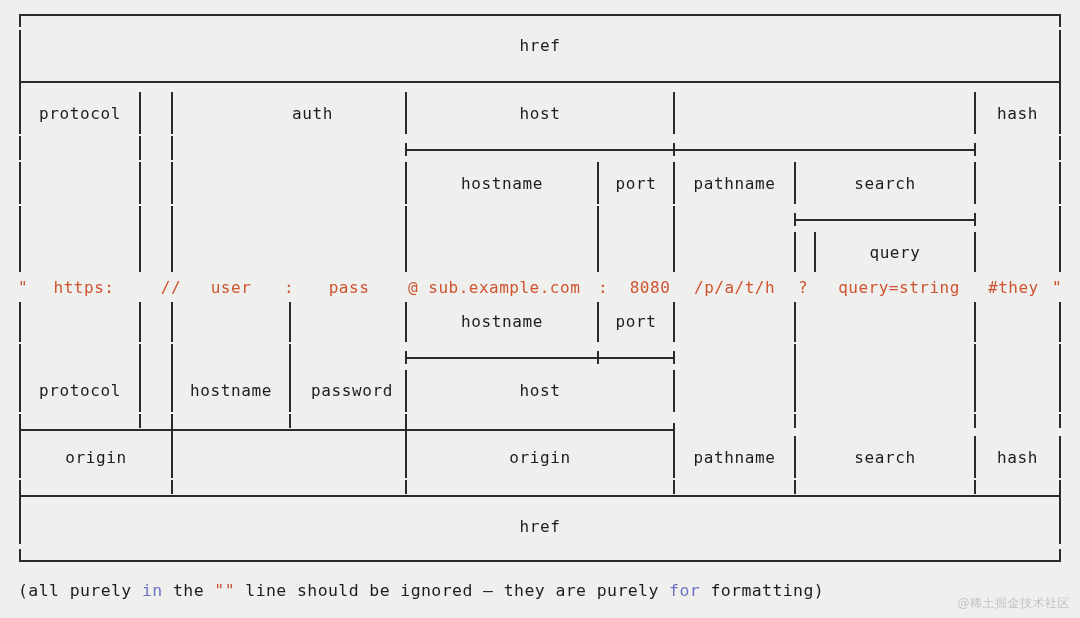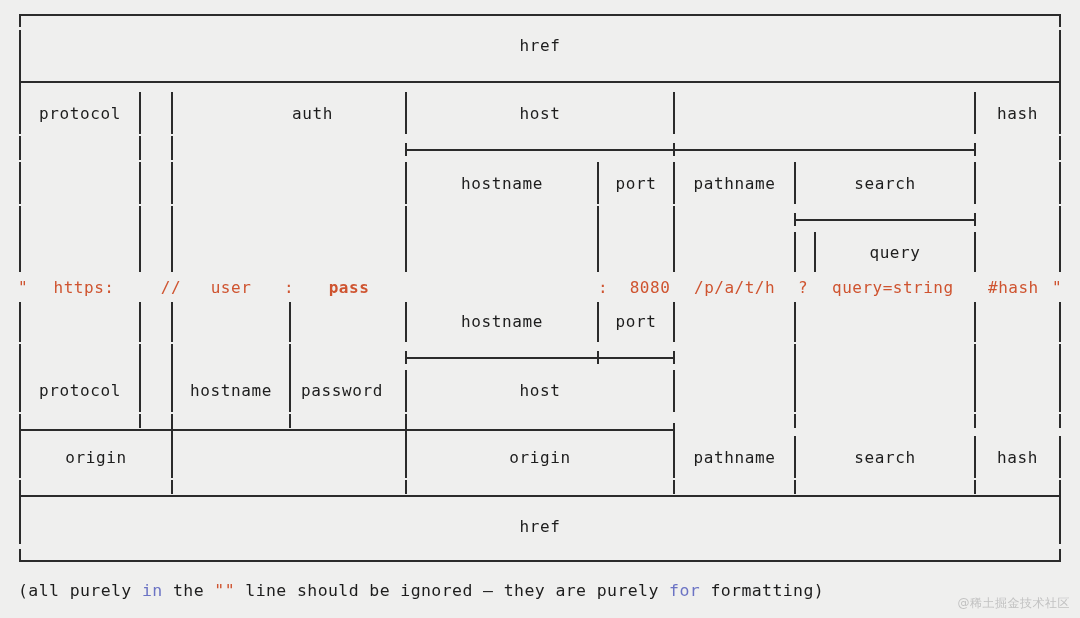--- a/index.html
+++ b/index.html
@@ -150,27 +150,28 @@
   <div class="vbar" style="left:975px;top:232px;height:40px;"></div>
   <div class="vbar" style="left:1060px;top:232px;height:40px;"></div>
 
   <div class="cell" style="left:815px;top:253px;width:160px;">query</div>
 
   <div class="cell url" style="left:14px;top:288px;width:18px;">"</div>
   <div class="cell url" style="left:24px;top:288px;width:120px;">https:</div>
   <div class="cell url" style="left:146px;top:288px;width:50px;">//</div>
   <div class="cell url" style="left:196px;top:288px;width:70px;">user</div>
   <div class="cell url" style="left:274px;top:288px;width:30px;">:</div>
-  <div class="cell url" style="left:316px;top:288px;width:66px;font-weight:bold;">pass</div>
+  <div class="cell url" style="left:316px;top:288px;width:66px;">pass</div>
+  <div class="cell url" style="left:408px;top:288px;width:190px;text-align:left;">@ sub.example.com</div>
   <div class="cell url" style="left:598px;top:288px;width:22px;text-align:left;">:</div>
   <div class="cell url" style="left:622px;top:288px;width:56px;text-align:center;">8080</div>
   <div class="cell url" style="left:694px;top:288px;width:84px;text-align:left;">/p/a/t/h</div>
   <div class="cell url" style="left:798px;top:288px;width:18px;text-align:left;">?</div>
-  <div class="cell url" style="left:832px;top:288px;width:134px;text-align:left;">query=string</div>
-  <div class="cell url" style="left:988px;top:288px;width:62px;text-align:left;">#hash</div>
+  <div class="cell url" style="left:832px;top:288px;width:134px;text-align:center;">query=string</div>
+  <div class="cell url" style="left:988px;top:288px;width:62px;text-align:left;">#they</div>
   <div class="cell url" style="left:1052px;top:288px;width:18px;text-align:left;">"</div>
 
   <div class="vbar" style="left:20px;top:302px;height:40px;"></div>
   <div class="vbar" style="left:140px;top:302px;height:40px;"></div>
   <div class="vbar" style="left:172px;top:302px;height:40px;"></div>
   <div class="vbar" style="left:290px;top:302px;height:40px;"></div>
   <div class="vbar" style="left:406px;top:302px;height:40px;"></div>
   <div class="vbar" style="left:598px;top:302px;height:40px;"></div>
   <div class="vbar" style="left:674px;top:302px;height:40px;"></div>
   <div class="vbar" style="left:795px;top:302px;height:40px;"></div>
@@ -198,21 +199,21 @@
   <div class="vbar" style="left:172px;top:370px;height:42px;"></div>
   <div class="vbar" style="left:290px;top:370px;height:42px;"></div>
   <div class="vbar" style="left:406px;top:370px;height:42px;"></div>
   <div class="vbar" style="left:674px;top:370px;height:42px;"></div>
   <div class="vbar" style="left:795px;top:370px;height:42px;"></div>
   <div class="vbar" style="left:975px;top:370px;height:42px;"></div>
   <div class="vbar" style="left:1060px;top:370px;height:42px;"></div>
 
   <div class="cell" style="left:20px;top:391px;width:120px;">protocol</div>
   <div class="cell" style="left:172px;top:391px;width:118px;">hostname</div>
-  <div class="cell" style="left:284px;top:391px;width:116px;">password</div>
+  <div class="cell" style="left:294px;top:391px;width:116px;">password</div>
   <div class="cell" style="left:406px;top:391px;width:268px;">host</div>
 
   <div class="vbar" style="left:20px;top:414px;height:14px;"></div>
   <div class="vbar" style="left:140px;top:414px;height:14px;"></div>
   <div class="vbar" style="left:172px;top:414px;height:14px;"></div>
   <div class="vbar" style="left:290px;top:414px;height:14px;"></div>
   <div class="vbar" style="left:406px;top:414px;height:14px;"></div>
   <div class="vbar" style="left:795px;top:414px;height:14px;"></div>
   <div class="vbar" style="left:975px;top:414px;height:14px;"></div>
   <div class="vbar" style="left:1060px;top:414px;height:14px;"></div>

